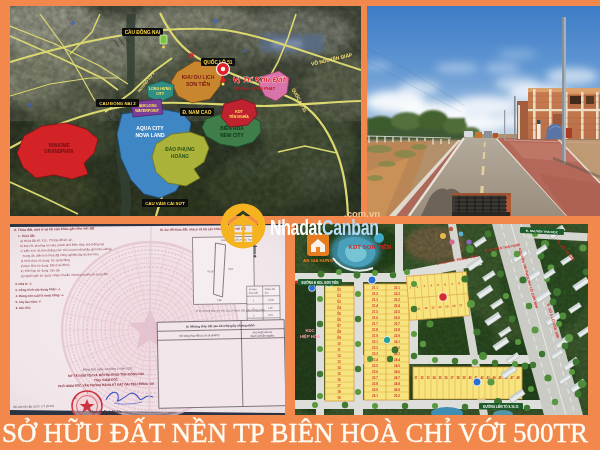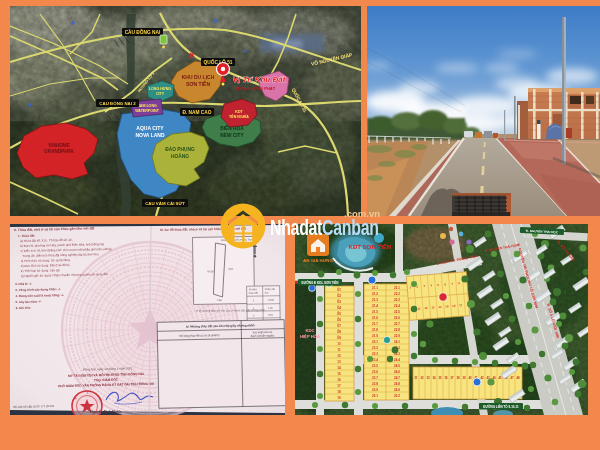--- a/index.html
+++ b/index.html
@@ -831,13 +831,14 @@
 <circle cx="243" cy="226" r="22.5" fill="#f4b31f" mask="url(#holes)"></circle>
 
 <g font-family="Liberation Sans,sans-serif" font-weight="bold">
 <text x="270" y="235.5" font-size="21.5" fill="#ffffff" letter-spacing="-0.4" transform="translate(270,0) scale(0.74,1) translate(-270,0)">Nhadat<tspan fill="#b9ddf8">Canban</tspan></text>
 <text x="380" y="217" font-size="9.5" fill="#f5c694" text-anchor="end">.com.vn</text>
 </g>
 </svg>
 
 <div class="abs" style="left:0;top:417px;width:600px;height:33px;background:#f2884c"></div>
 
+<div class="abs" style="left:0;top:417px;width:590px;height:33px;font-family:'Liberation Serif',serif;font-weight:normal;font-size:27px;line-height:33px;color:#fdfdf4;text-align:center;white-space:nowrap;letter-spacing:0px;-webkit-text-stroke:0.35px #fdfdf4">SỞ HỮU ĐẤT NỀN TP BIÊN HOÀ CHỈ VỚI 500TR</div>
 </div>
 
 </body></html>

